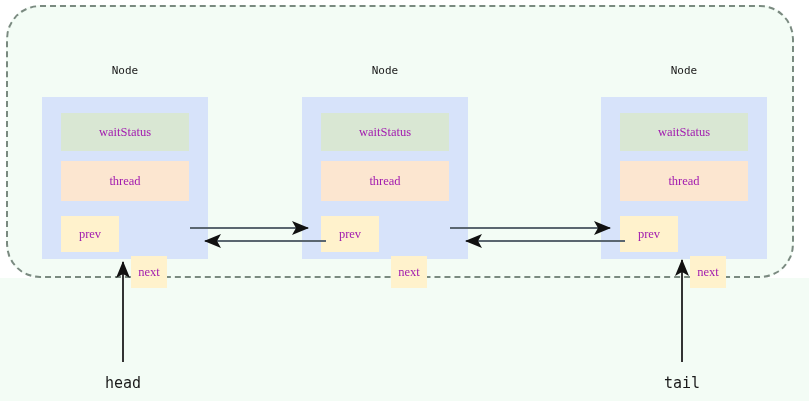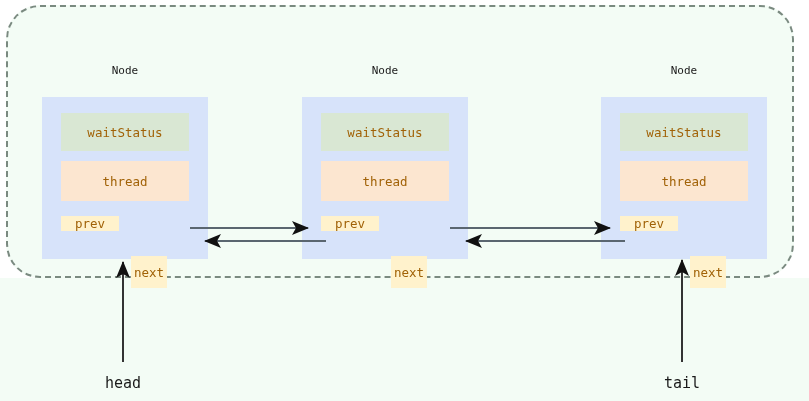--- a/index.html
+++ b/index.html
@@ -65,42 +65,43 @@
     height: 162px;
     background: #d7e3fa;
   }
   .field {
     position: absolute;
     box-sizing: border-box;
     display: flex;
     align-items: center;
     justify-content: center;
     font-size: 12.5px;
-    color: #a16207;
+    color: #a21caf;
+    font-family: Liberation Serif, serif;
   }
   .field-wait {
     left: 19px;
     top: 16px;
     width: 128px;
     height: 38px;
     background: #d9e7d3;
   }
   .field-thread {
     left: 19px;
     top: 64px;
     width: 128px;
     height: 40px;
     background: #fce6d0;
     text-align: center;
   }
   .field-prev {
     left: 19px;
     top: 119px;
     width: 58px;
-    height: 15px;
+    height: 36px;
     background: #fff2cc;
   }
   .field-next {
     left: 89px;
     top: 119px;
     width: 36px;
     height: 32px;
     background: #fff2cc;
     margin-top: 40px;
   }

